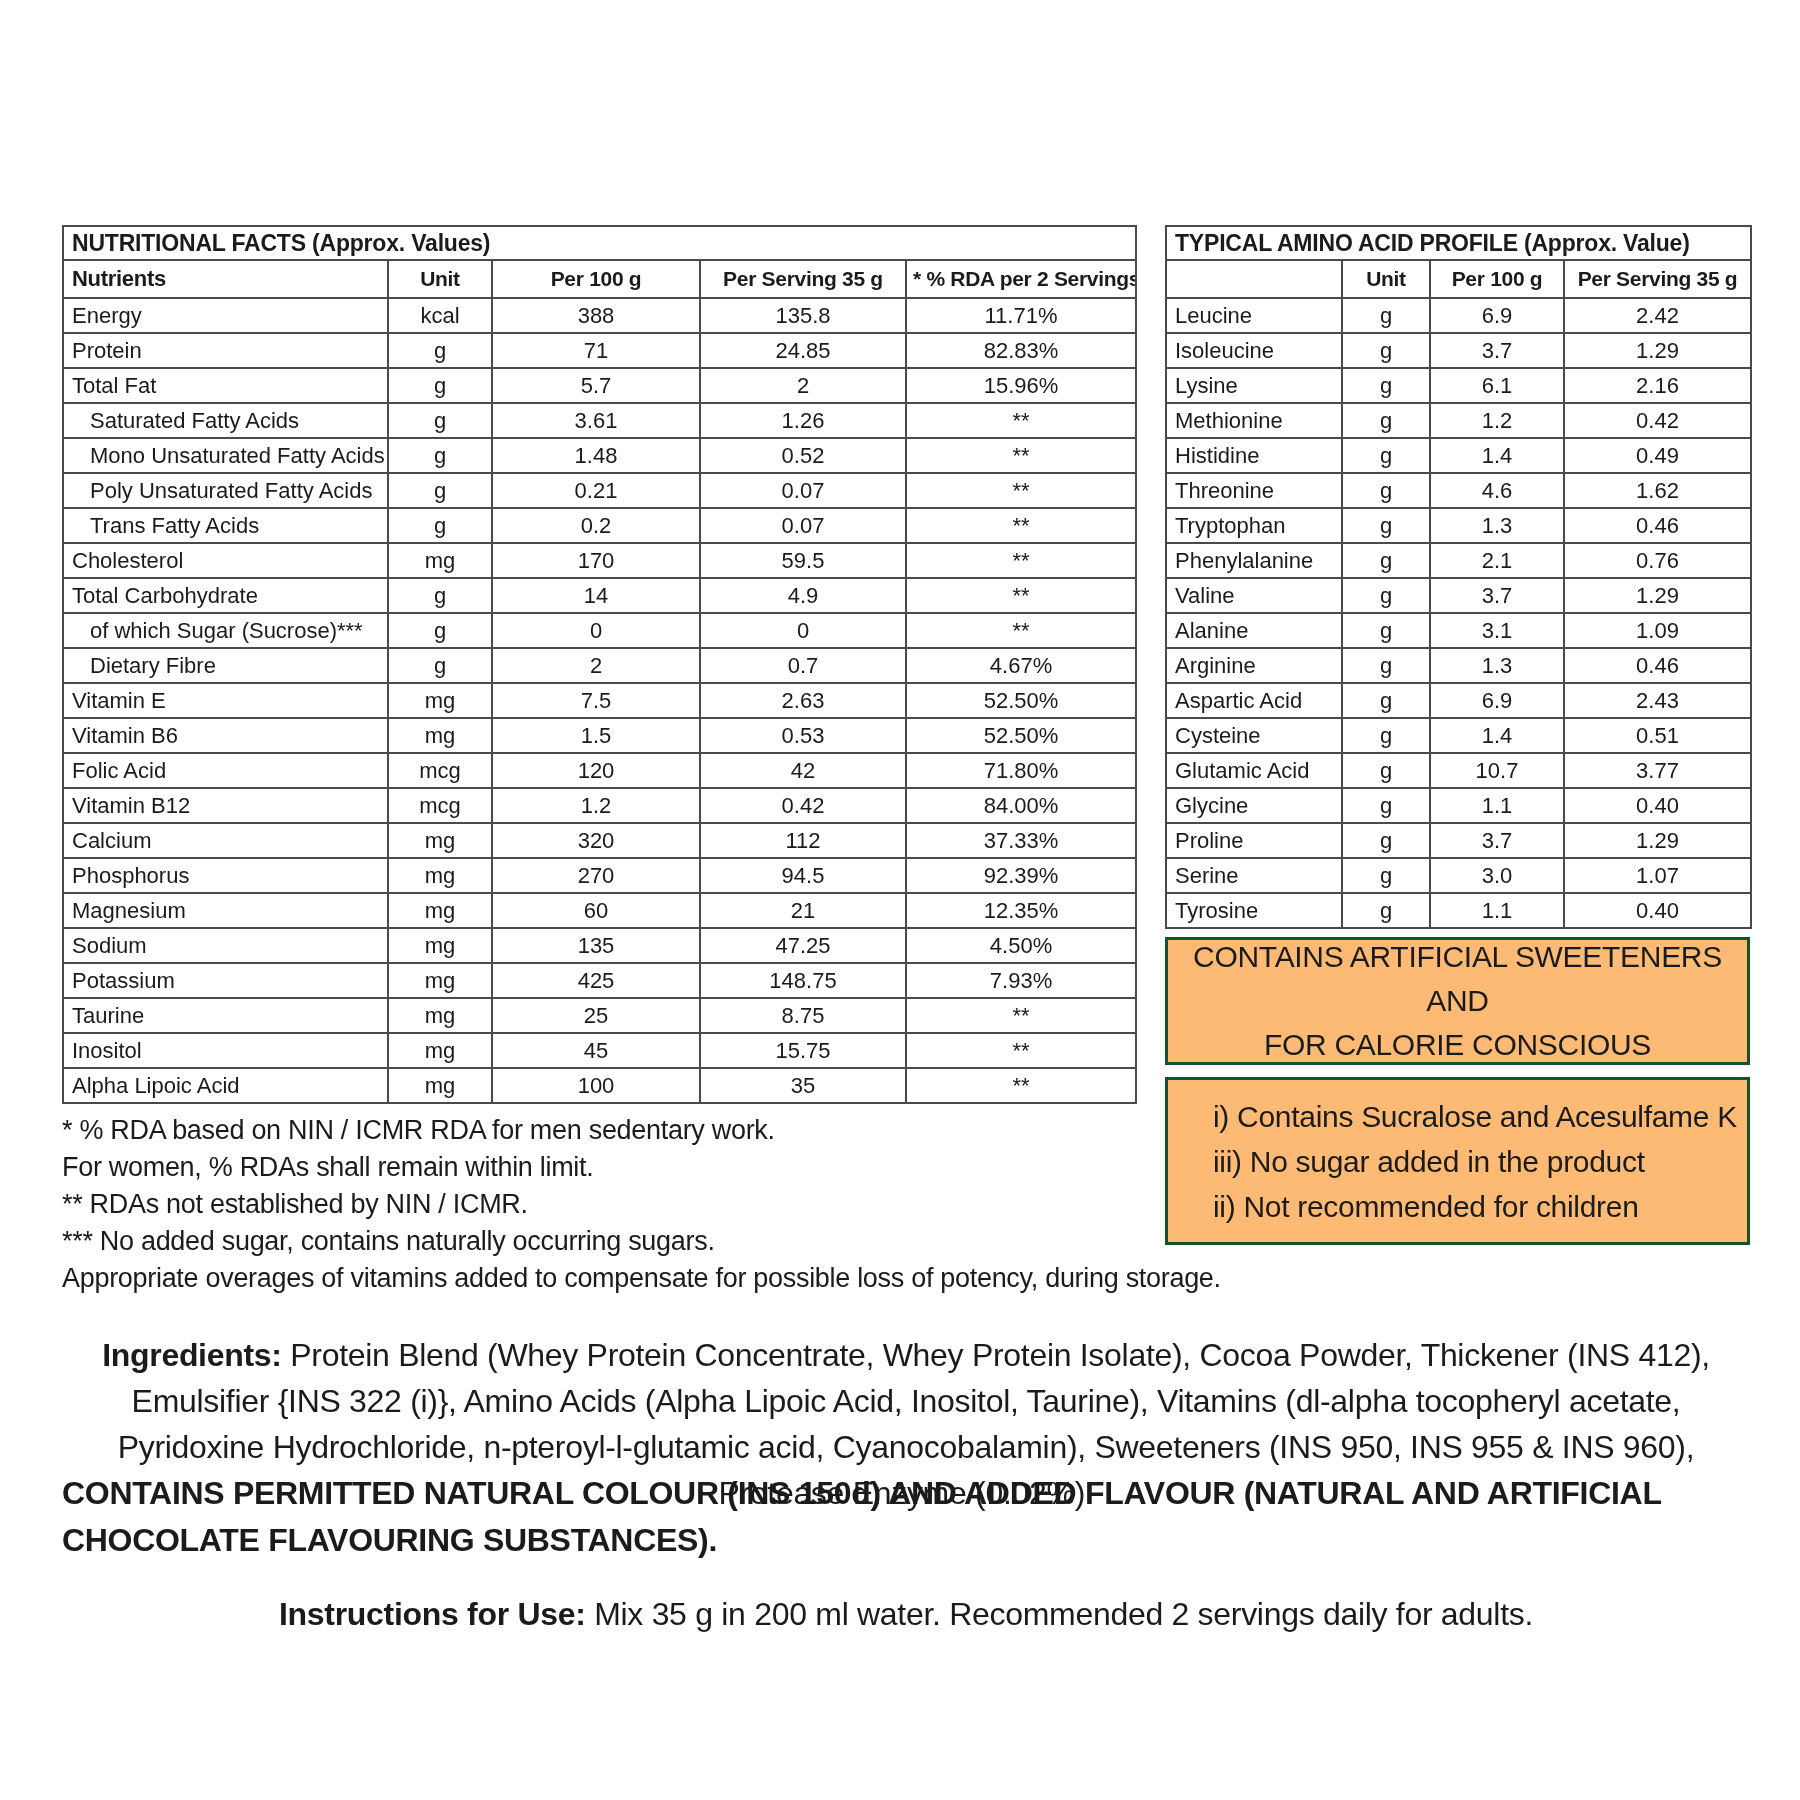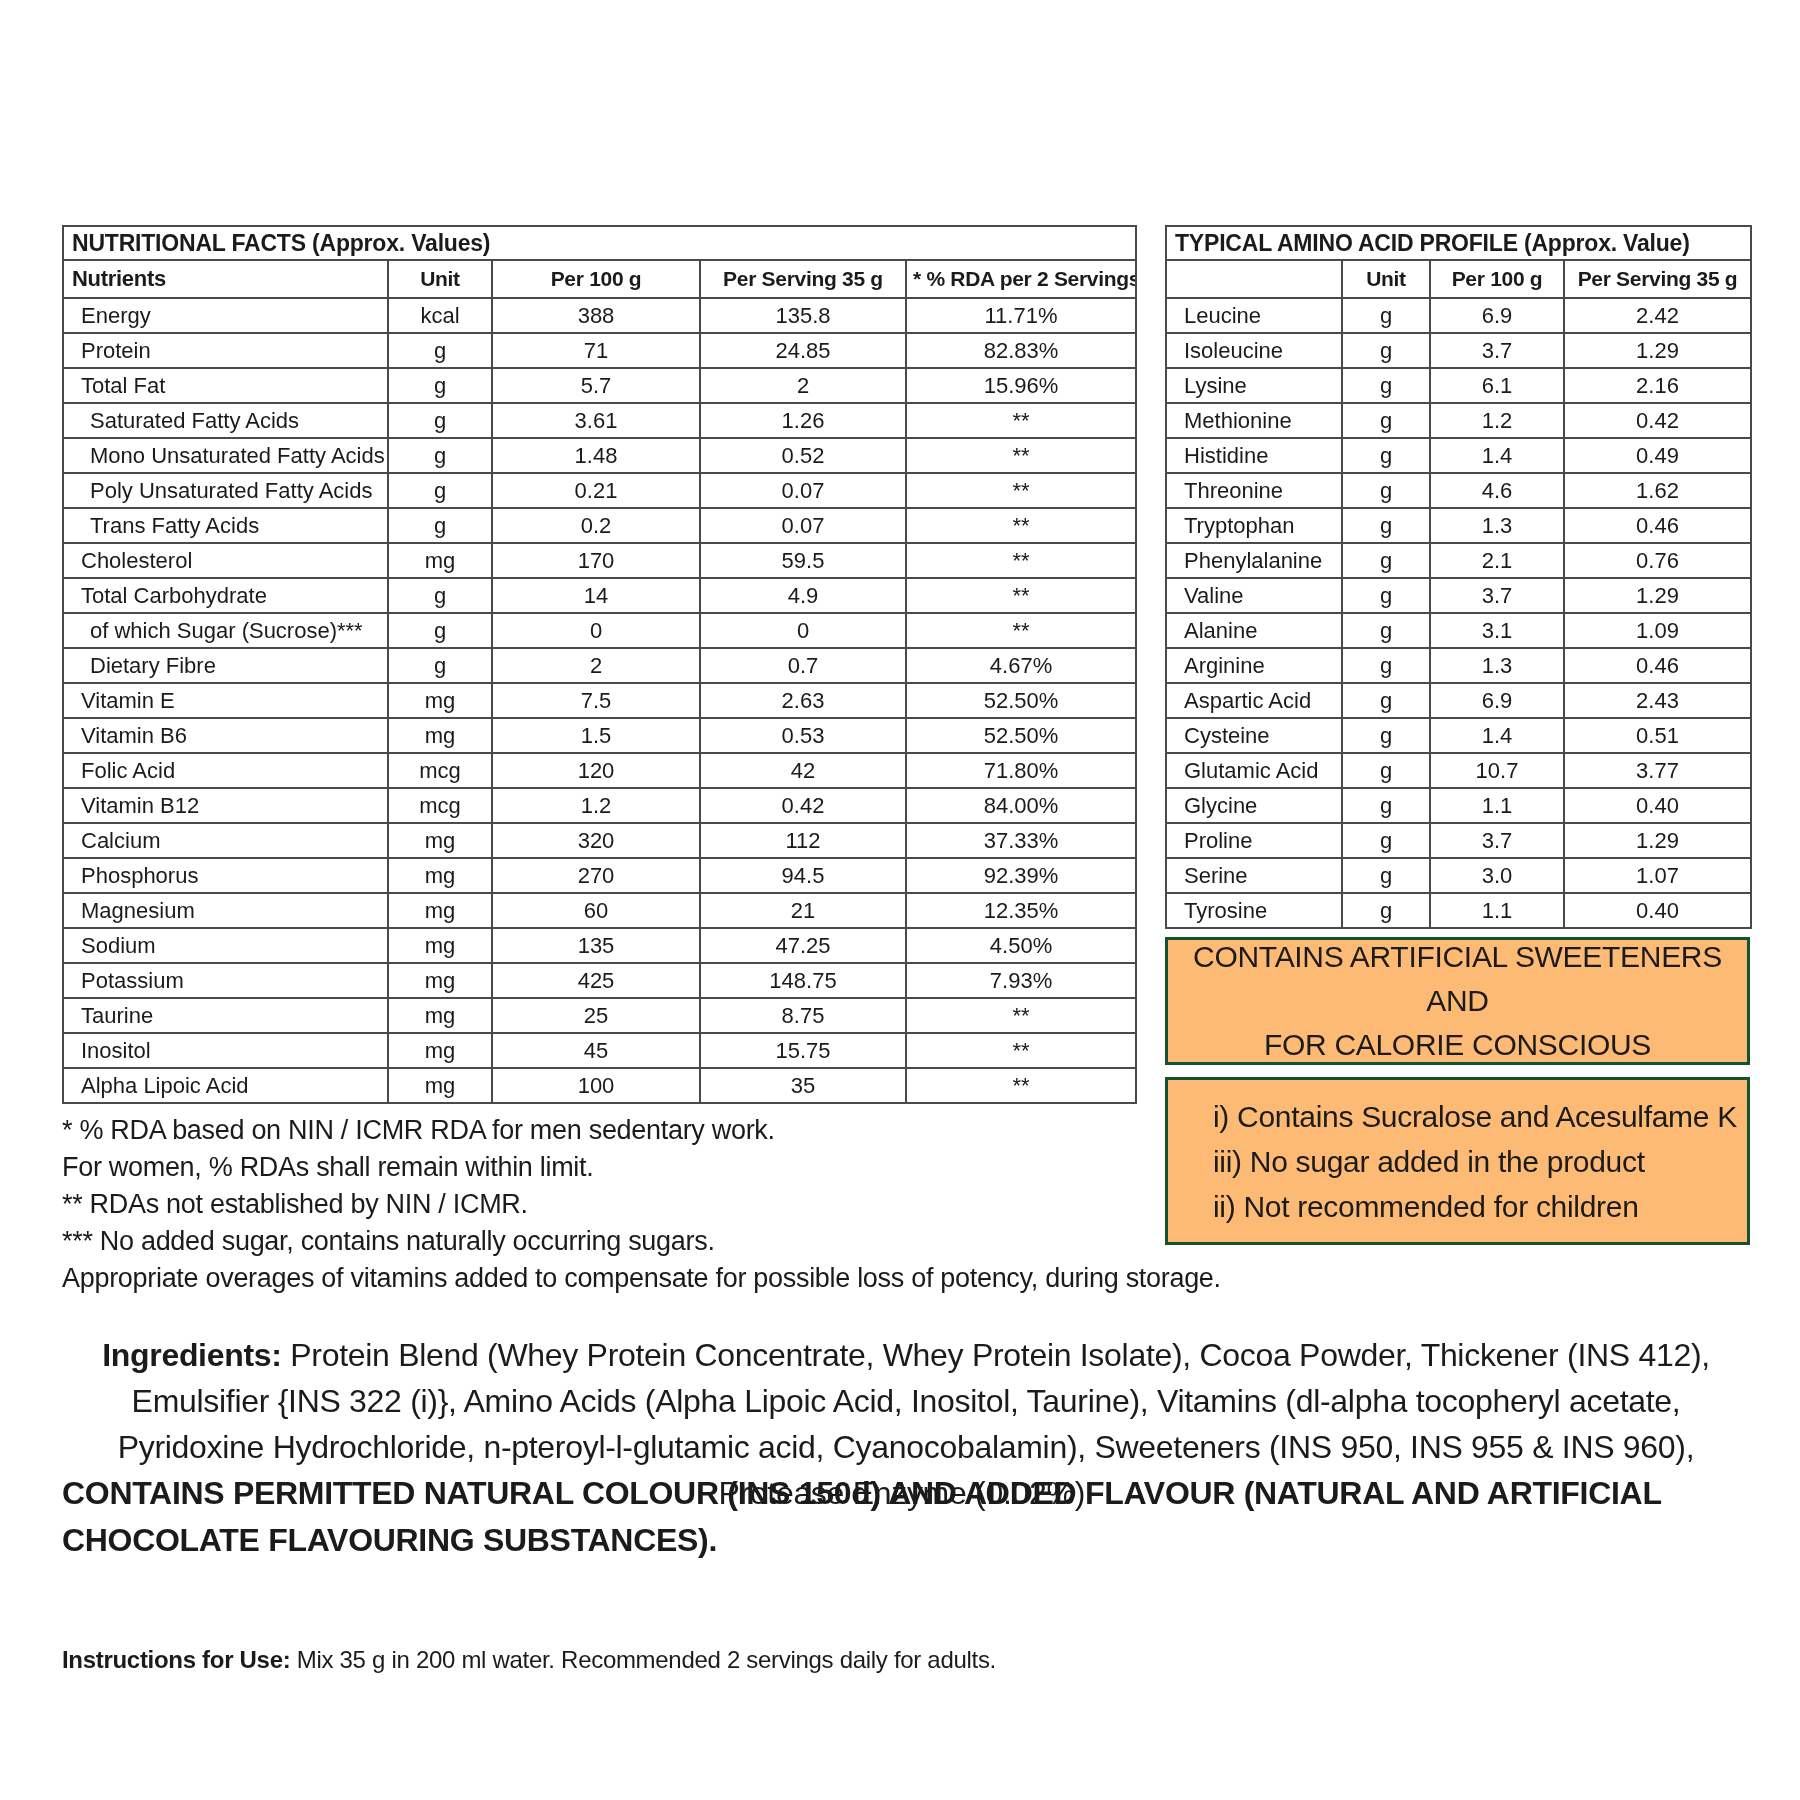--- a/index.html
+++ b/index.html
@@ -38,21 +38,21 @@
   }
   table.label-table th{
     font-weight:bold;
     font-size:21px;
     text-align:center;
     height:38px;
     letter-spacing:-0.3px;
   }
   table.label-table th.name-col{text-align:left;padding-left:8px;font-size:22px;}
   table.label-table td{text-align:center;}
-  table.label-table td.name-cell{text-align:left;padding-left:17px;}
+  table.label-table td.name-cell{text-align:left;padding-left:8px;}
   table.label-table td.name-cell.indent{padding-left:26px;}
 
   #nutrition-table{left:62px;top:225px;width:1073px;}
   #amino-table{left:1165px;top:225px;width:585px;}
 
   
   .boxed{
     position:absolute;
     border:3px solid #14532d;
     background:#fdba74;
@@ -81,21 +81,21 @@
     white-space:nowrap;
   }
 
   
   .para{
     position:absolute;left:62px;width:1688px;
     letter-spacing:-0.3px;
   }
   #ingredients{top:1300px;font-size:32px;line-height:46px;text-align:center;}
   #contains-line{top:1438px;font-size:32px;line-height:47px;font-weight:bold;}
-  #instructions{top:1613px;font-size:24px;line-height:46px;}
+  #instructions{top:1559px;font-size:32px;line-height:46px;text-align:center;}
   .bold-label{font-weight:bold;}
 </style>
 </head>
 <body>
 
 <div class="sheet">
 
   <table id="nutrition-table" class="label-table">
     <colgroup>
       <col style="width:325px">

